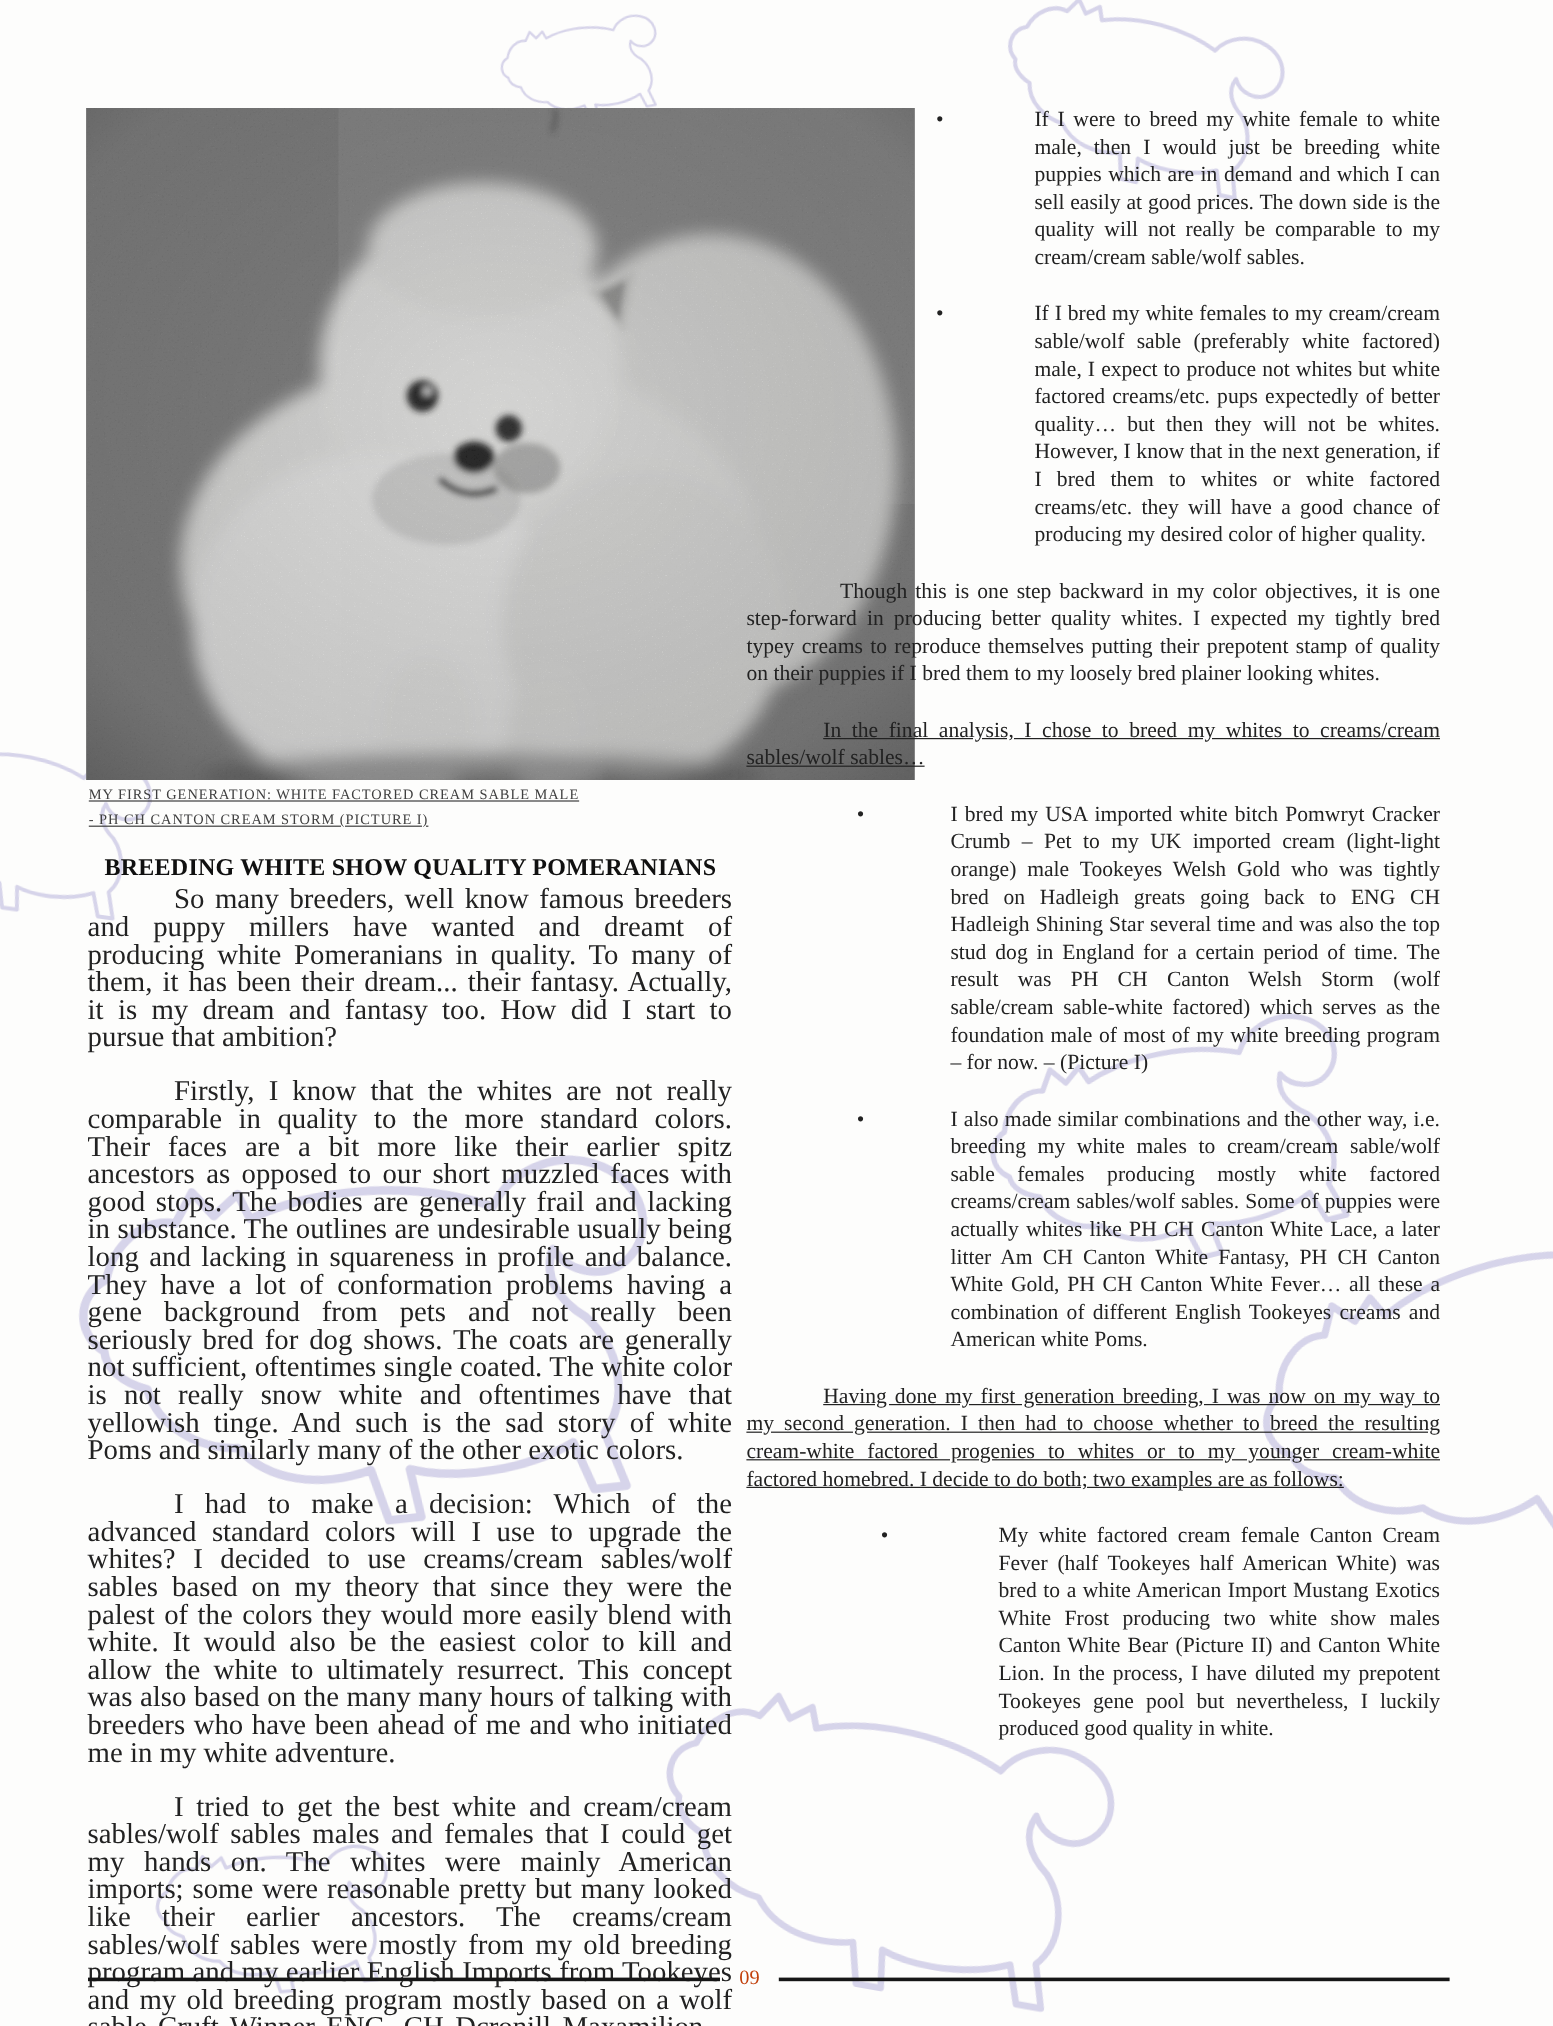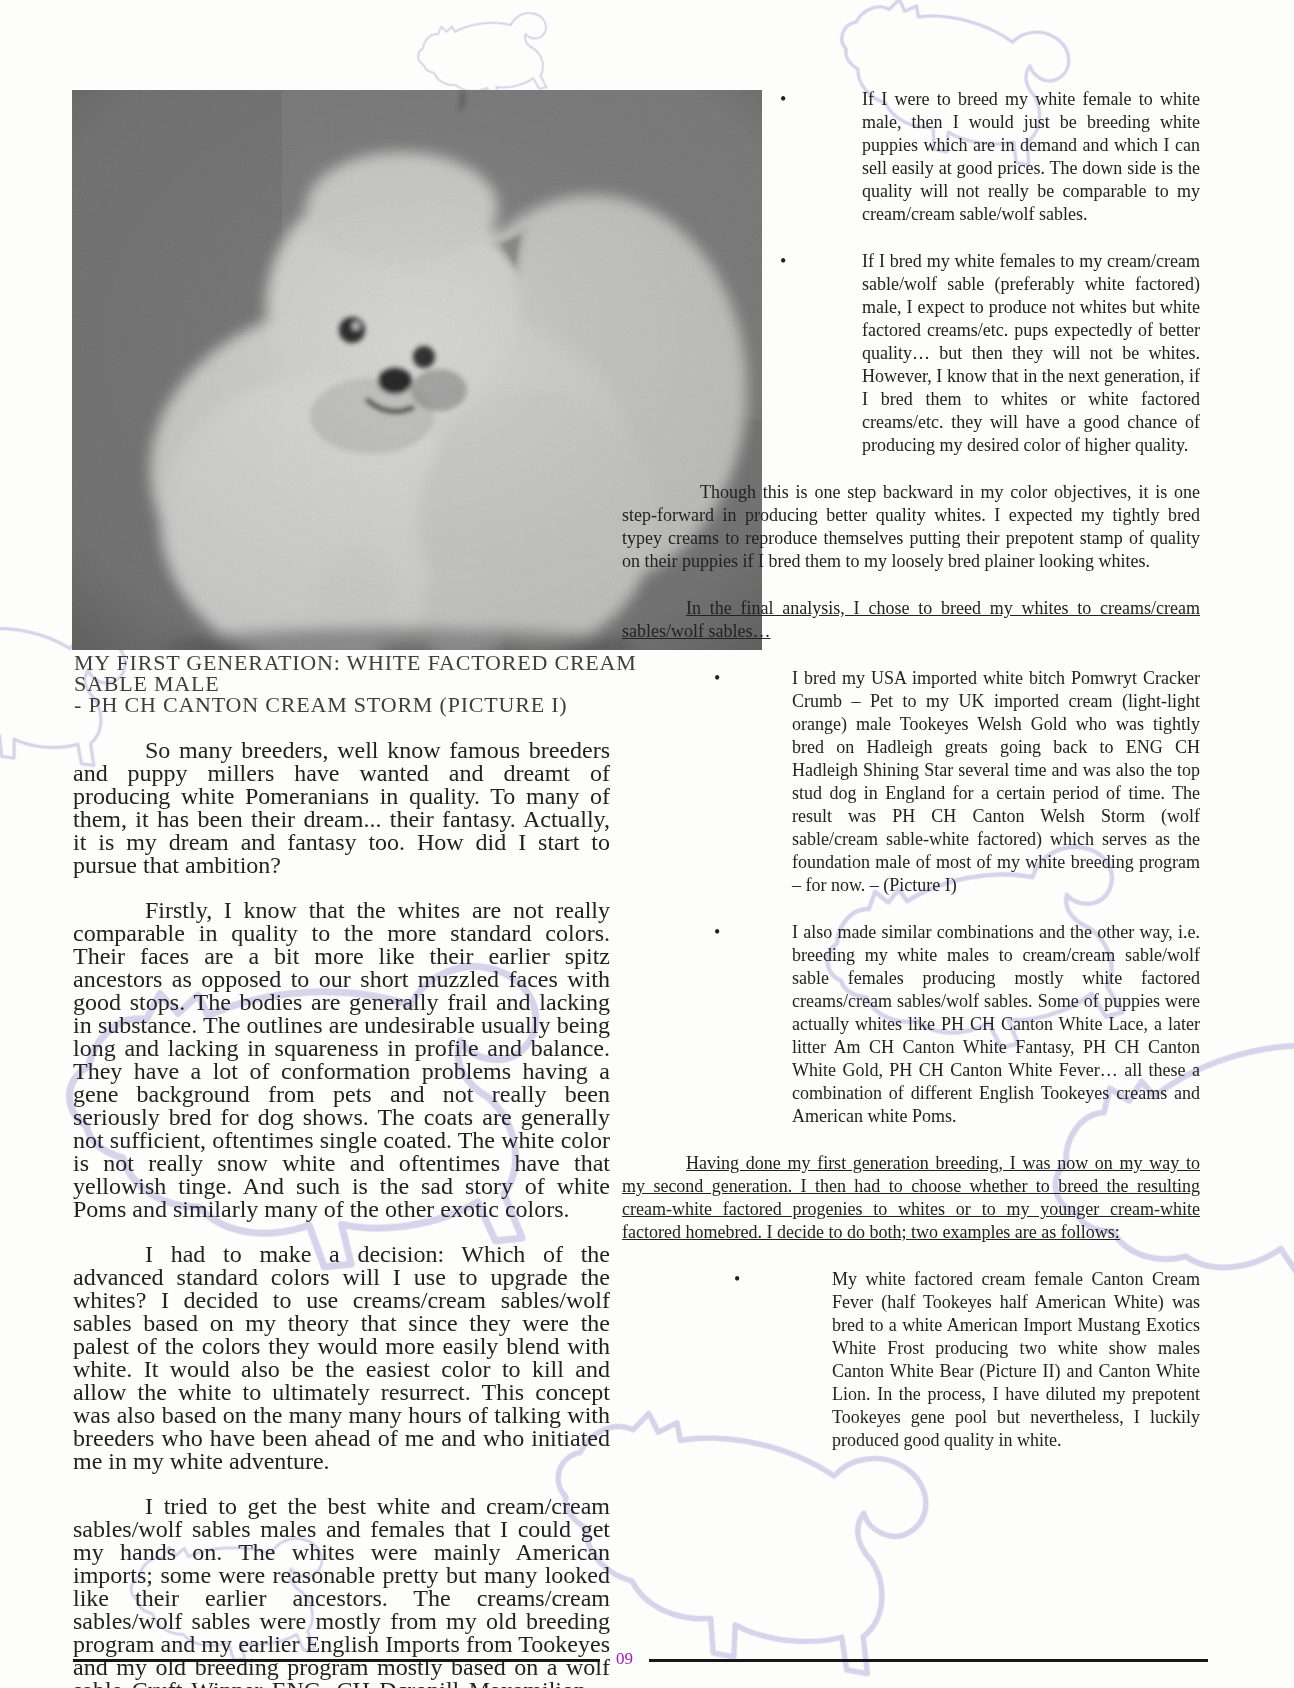--- a/index.html
+++ b/index.html
@@ -15,22 +15,23 @@
   .watermarks{position:absolute;inset:0;z-index:0;pointer-events:none;}
   
   .photo{
     position:absolute;left:72px;top:90px;width:690px;height:560px;z-index:1;
     overflow:hidden;
   }
   .photo svg{display:block;}
   
   .caption{
     position:absolute;left:74px;top:652px;width:640px;z-index:2;
-    font-size:22px;line-height:21px;letter-spacing:0.8px;
+    font-size:12px;line-height:21px;letter-spacing:0.8px;
     color:#3e3e3e;
+    text-decoration:underline;
   }
   
   .title{
     position:absolute;left:72px;top:699px;width:540px;z-index:2;
     text-align:center;font-weight:bold;font-size:20px;letter-spacing:0.2px;color:#101010;
   }
   
   .leftcol{
     position:absolute;left:73px;top:739px;width:537px;z-index:2;
     font-size:24px;line-height:23px;text-align:justify;
@@ -56,21 +57,21 @@
   .bullet-low .dot{width:98px;}
   
   .footer{
     position:absolute;left:73px;right:86px;top:1641px;z-index:2;
     display:flex;align-items:center;
   }
   .rule{border-top:3px solid #161616;height:0;}
   .rule-left{flex:0 0 527px;}
   .rule-right{flex:1 1 auto;}
   .pagenum{
-    flex:0 0 auto;margin:11px 16px;font-size:17px;color:#a21caf;line-height:16px;
+    flex:0 0 auto;margin:0 16px;font-size:17px;color:#c2410c;line-height:16px;
     transform:translateY(-1px);
   }
 </style>
 </head>
 <body>
 
 <div class="page">
 
   <svg class="watermarks" width="1294" height="1688" viewBox="0 0 1294 1688" aria-hidden="true">
     <defs>
@@ -147,20 +148,21 @@
       <rect x="0" y="0" width="690" height="560" filter="url(#grainL)" opacity="0.10"></rect>
       <rect x="0" y="0" width="690" height="560" fill="url(#vg)"></rect>
     </svg>
   </div>
 
   <div class="caption">
     <div>MY FIRST GENERATION: WHITE FACTORED CREAM SABLE MALE</div>
     <div>- PH CH CANTON CREAM STORM (PICTURE I)</div>
   </div>
 
+  <h1 class="title">BREEDING WHITE SHOW QUALITY POMERANIANS</h1>
 
   <div class="leftcol">
     <p>So many breeders, well know famous breeders and puppy millers have wanted and dreamt of producing white Pomeranians in quality. To many of them, it has been their dream... their fantasy. Actually, it is my dream and fantasy too. How did I start to pursue that ambition?</p>
     <p>Firstly, I know that the whites are not really comparable in quality to the more standard colors. Their faces are a bit more like their earlier spitz ancestors as opposed to our short muzzled faces with good stops. The bodies are generally frail and lacking in substance. The outlines are undesirable usually being long and lacking in squareness in profile and balance. They have a lot of conformation problems having a gene background from pets and not really been seriously bred for dog shows. The coats are generally not sufficient, oftentimes single coated. The white color is not really snow white and oftentimes have that yellowish tinge. And such is the sad story of white Poms and similarly many of the other exotic colors.</p>
     <p>I had to make a decision: Which of the advanced standard colors will I use to upgrade the whites? I decided to use creams/cream sables/wolf sables based on my theory that since they were the palest of the colors they would more easily blend with white. It would also be the easiest color to kill and allow the white to ultimately resurrect. This concept was also based on the many many hours of talking with breeders who have been ahead of me and who initiated me in my white adventure.</p>
     <p>I tried to get the best white and cream/cream sables/wolf sables males and females that I could get my hands on. The whites were mainly American imports; some were reasonable pretty but many looked like their earlier ancestors. The creams/cream sables/wolf sables were mostly from my old breeding program and my earlier English Imports from Tookeyes and my old breeding program mostly based on a wolf sable Cruft Winner ENG. CH Dcronill Maxamilion—all quite typey and well pedigreed; most were tightly bred and therefore expectedly prepotent. With this stock on hand, I have three pools of Poms… the first are the whites (Pool 3), the second are my creams/cream sables/light wolf sables</p>
   </div>
 
   <div class="rightcol">
 

